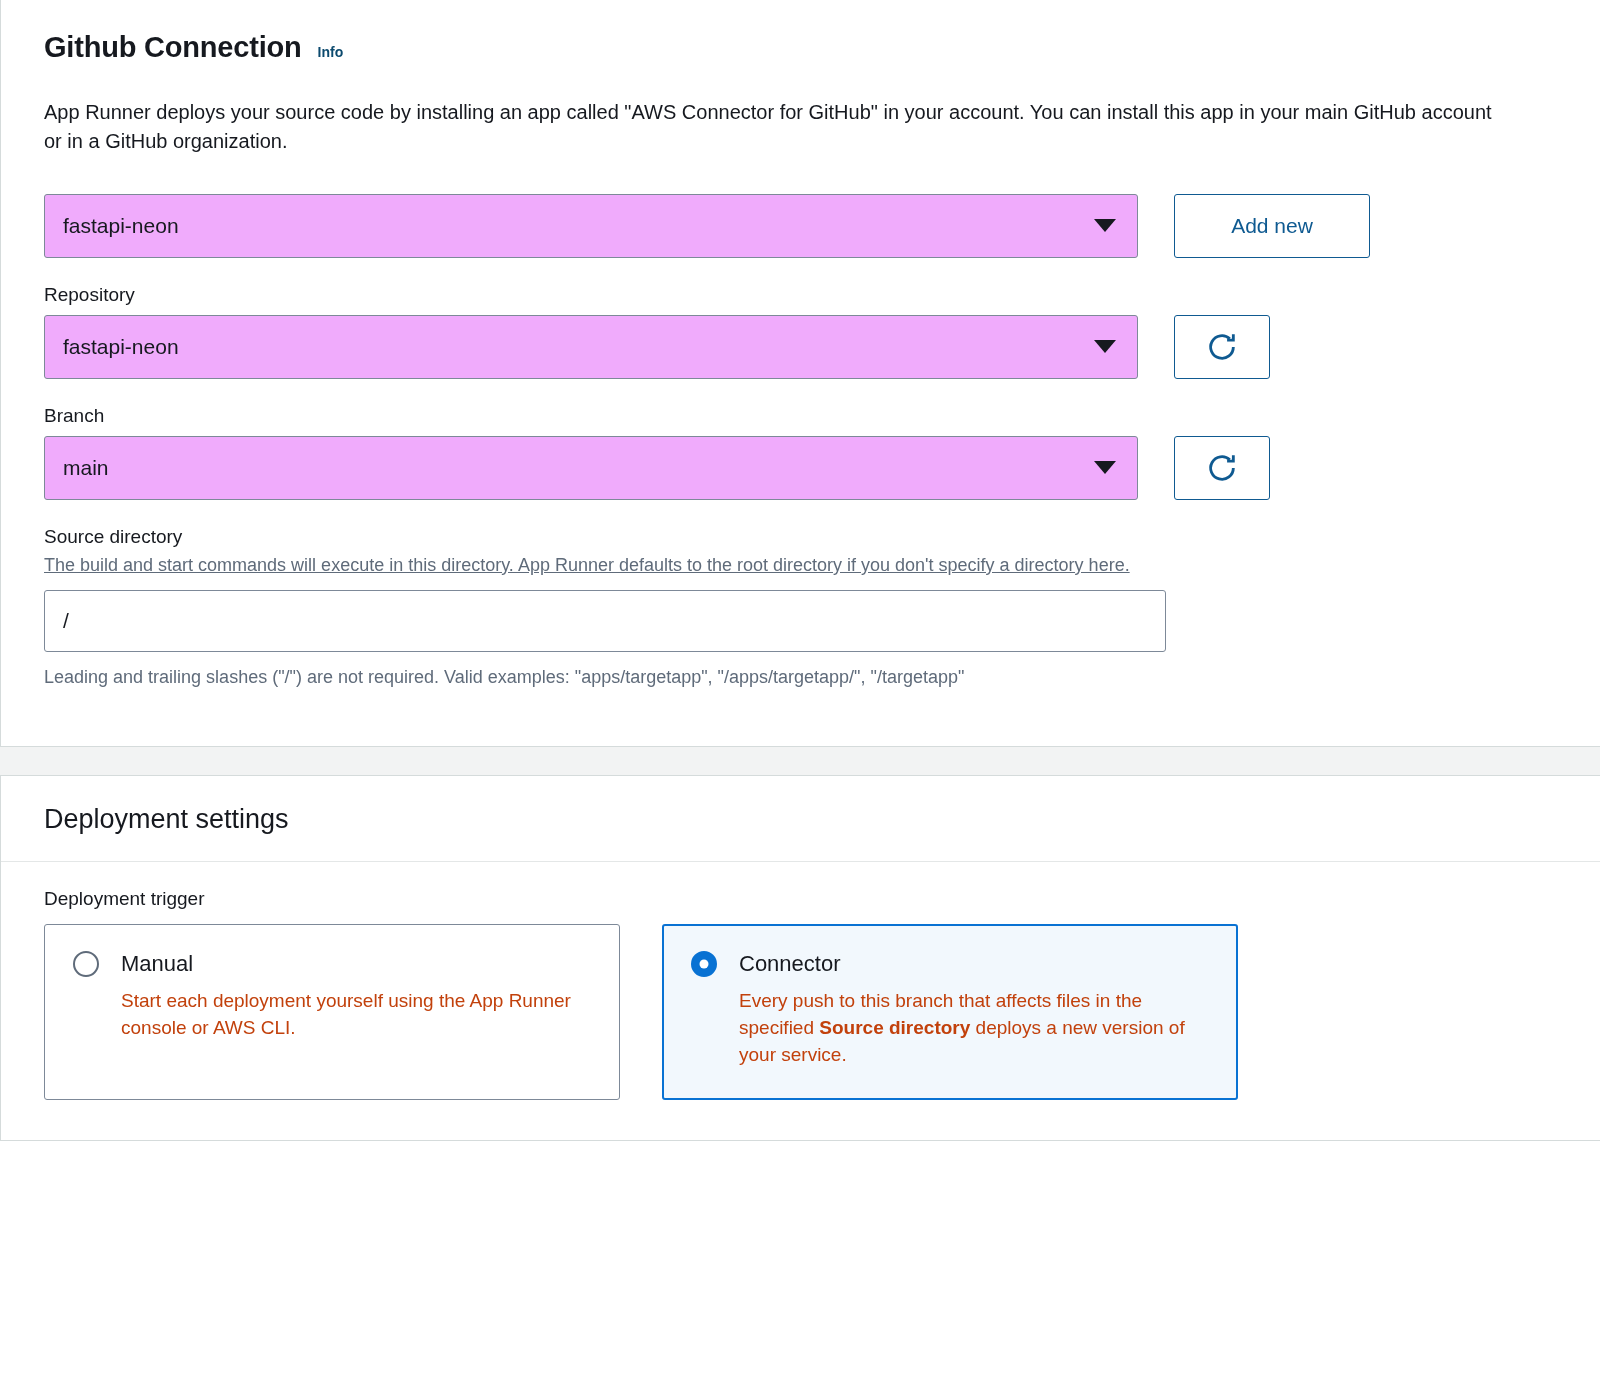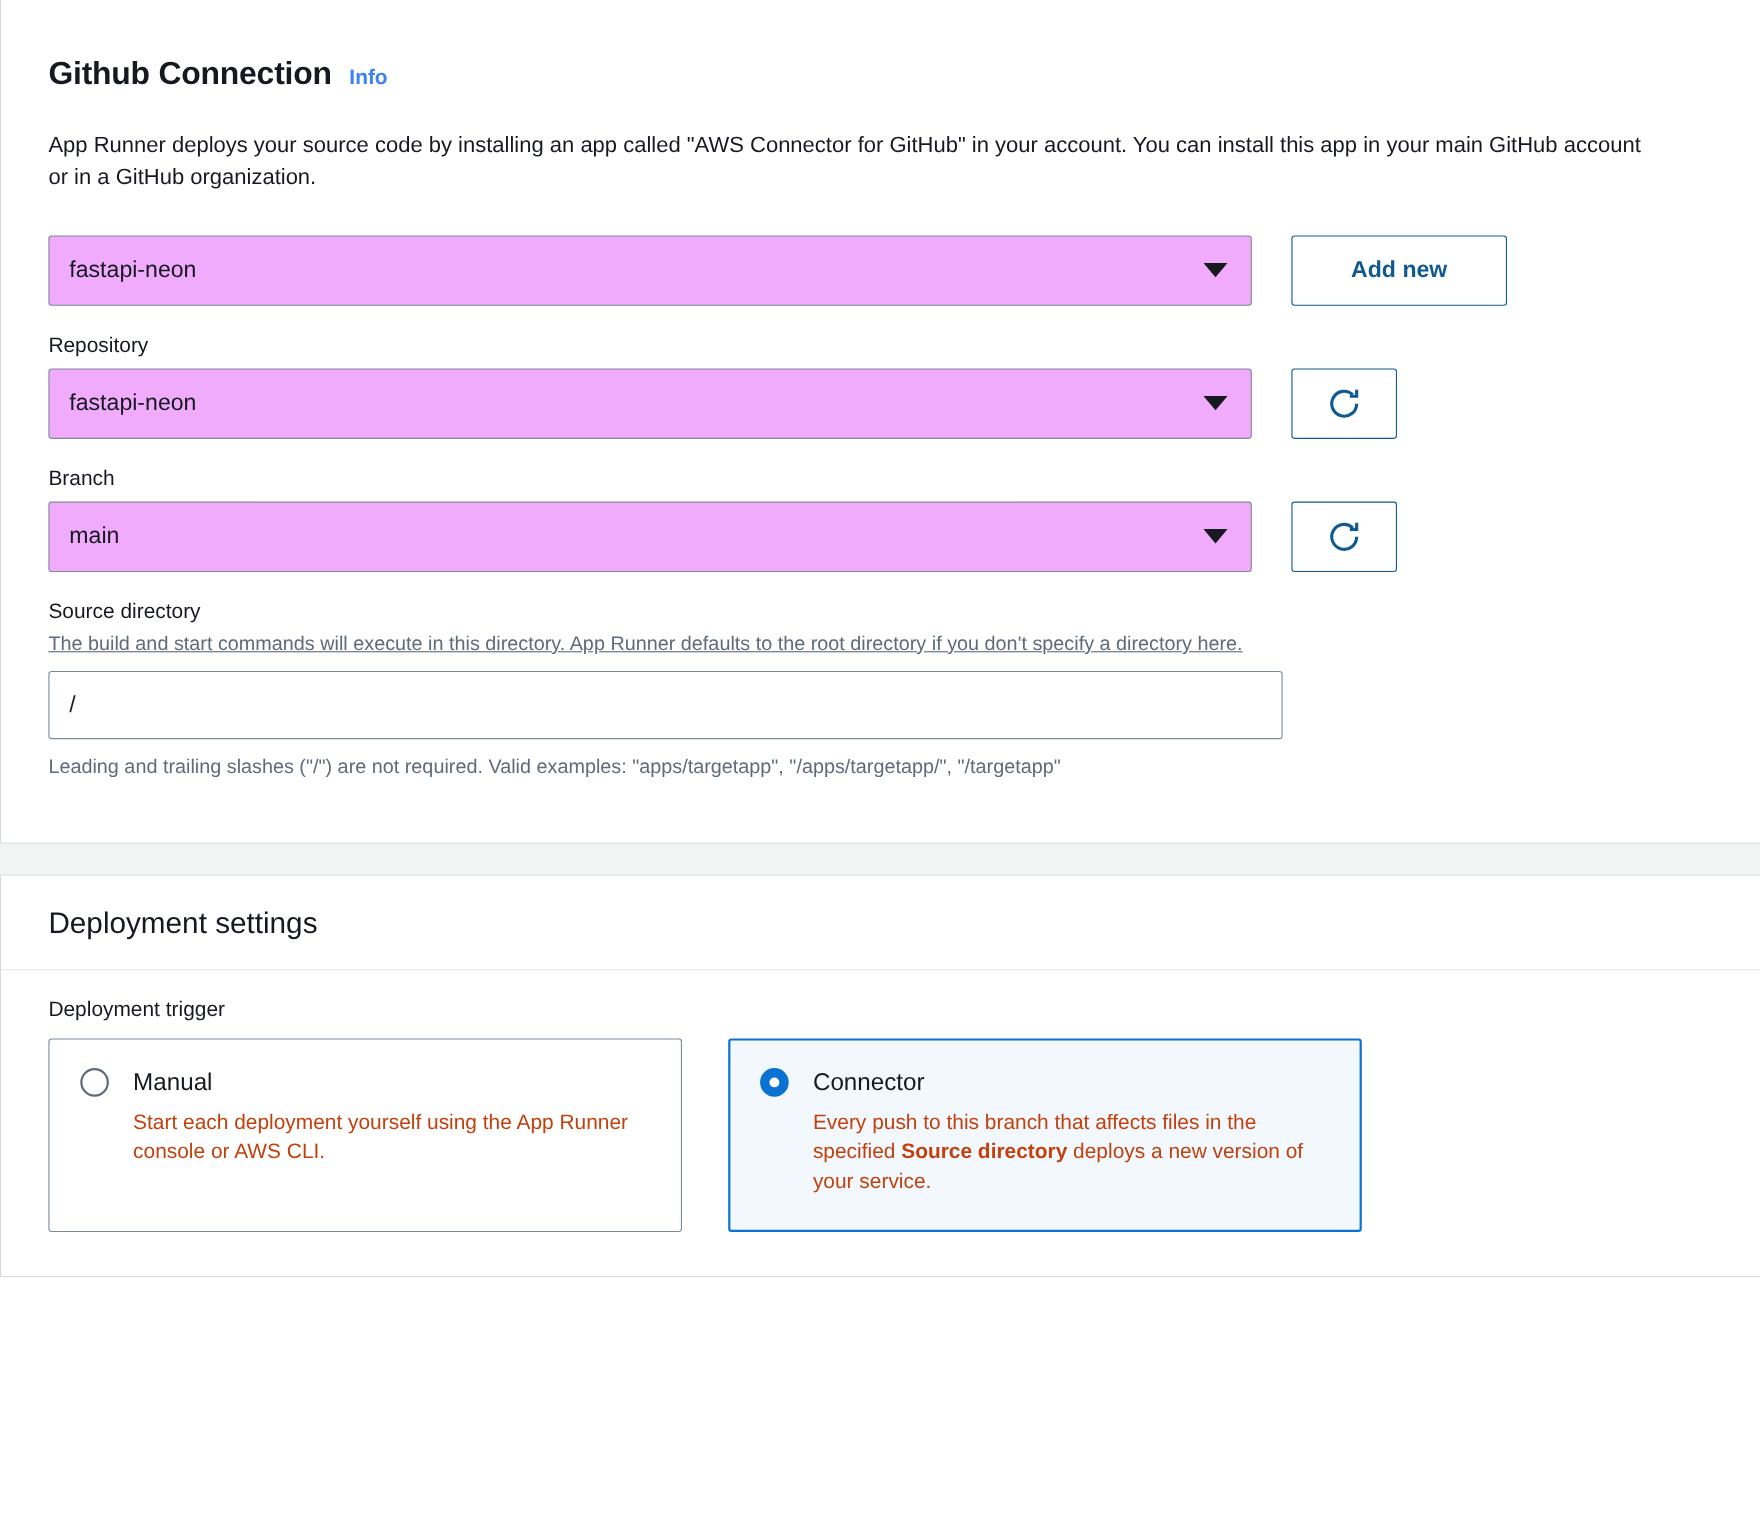--- a/index.html
+++ b/index.html
@@ -18,21 +18,21 @@
   }
 
   
   .panel {
     background: #ffffff;
     border-top: 1px solid #d5dbdb;
     border-bottom: 1px solid #d5dbdb;
     position: relative;
   }
   .panel-github {
-    padding: 16px 44px 56px 44px;
+    padding: 0 44px 56px 44px;
     border-top: none;
   }
   .gap {
     height: 28px;
     background: #f2f3f3;
   }
   .panel-deploy {
     border-top: 1px solid #d5dbdb;
   }
   .panel-deploy-header {
@@ -51,23 +51,23 @@
     padding-top: 26px;
   }
   h1.section-title {
     font-size: 29px;
     font-weight: 700;
     letter-spacing: -0.2px;
     margin: 0;
     color: #16191f;
   }
   .info-link {
-    font-size: 19px;
+    font-size: 14px;
     font-weight: 700;
-    color: #3b82f6;
+    color: #0c4a6e;
     text-decoration: none;
     cursor: pointer;
     margin-top: 18px;
   }
   .intro {
     margin: 34px 0 0 0;
     font-size: 20px;
     line-height: 1.45;
     color: #16191f;
     max-width: 1450px;
@@ -140,21 +140,21 @@
 
   .btn {
     height: 64px;
     min-width: 196px;
     border: 1px solid #0f5a91;
     border-radius: 3px;
     background: #ffffff;
     color: #0f5a91;
     font-family: "Liberation Sans", sans-serif;
     font-size: 21px;
-    font-weight: 700;
+    font-weight: 400;
     cursor: pointer;
     display: flex;
     align-items: center;
     justify-content: center;
   }
   .btn-icon {
     min-width: 0;
     width: 96px;
     height: 64px;
     border: 1px solid #0f5a91;

